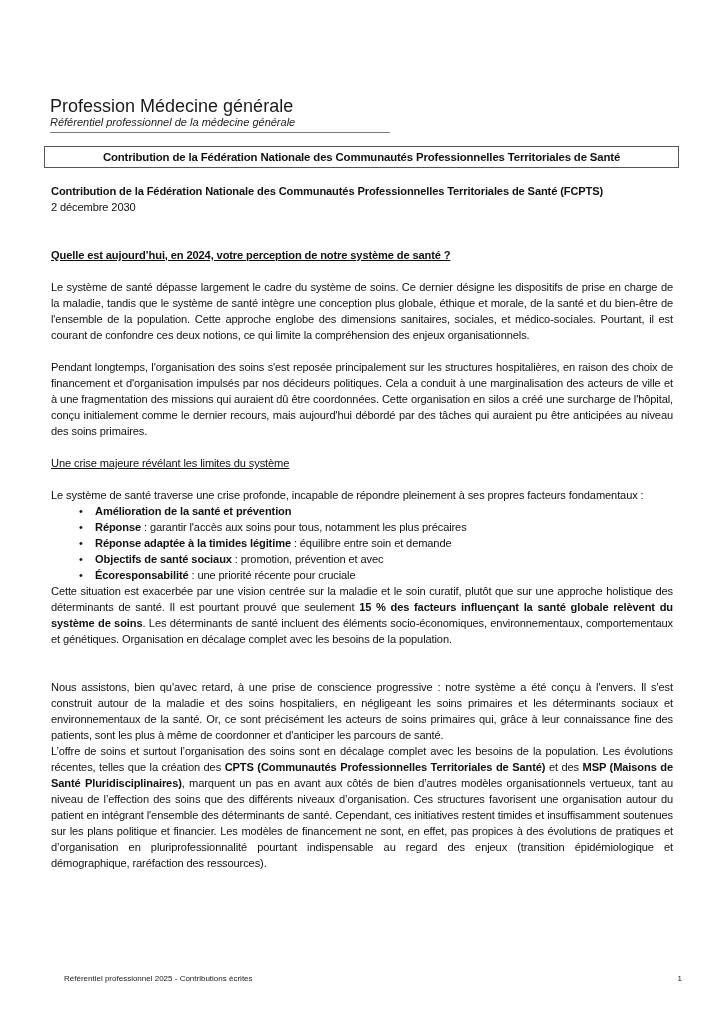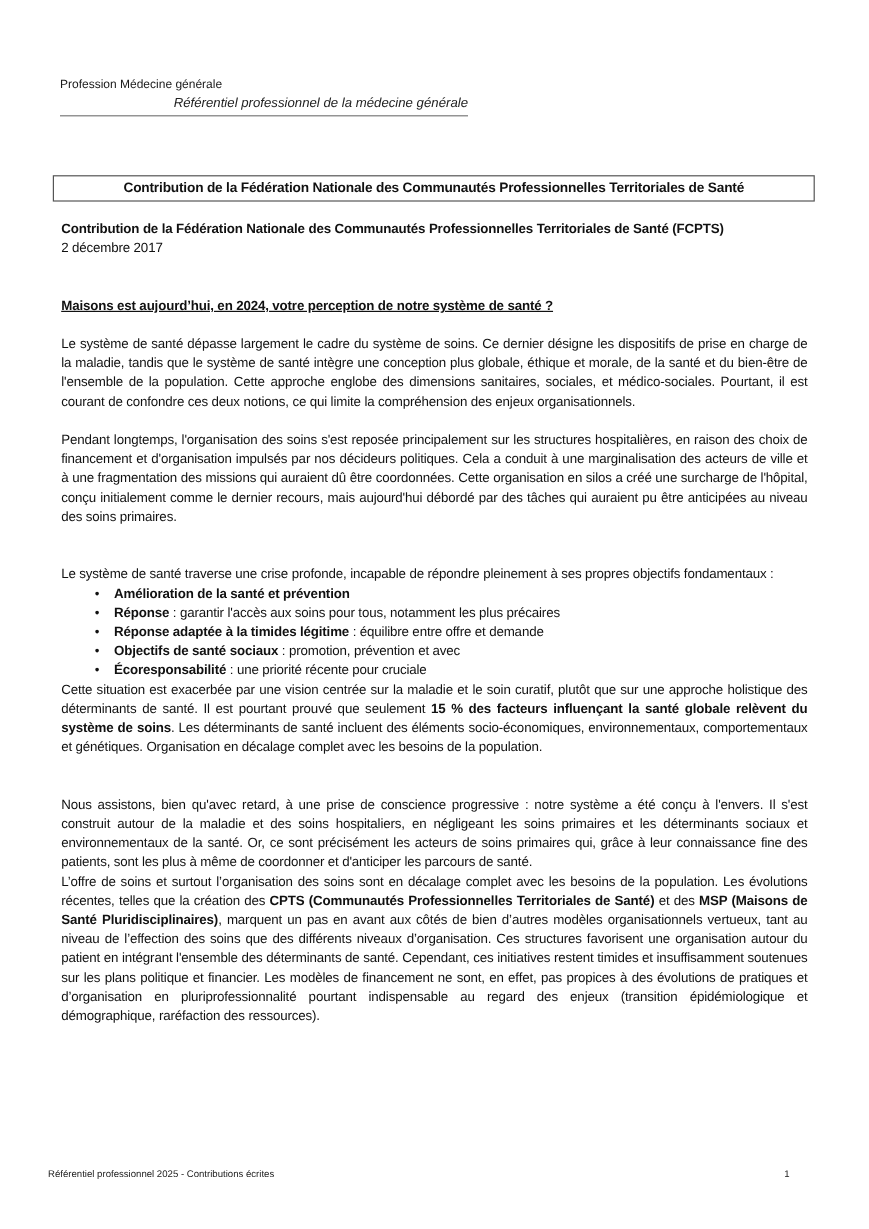--- a/index.html
+++ b/index.html
@@ -22,30 +22,30 @@
     }
     .header-block {
       position: absolute;
       left: 50px;
       top: 62px;
       width: 340px;
       border-bottom: 1px solid #7a7a7a;
       padding-bottom: 2px;
     }
     .header-title {
-      font-size: 10px;
+      font-size: 18px;
       line-height: 17px;
       color: #1a1a1a;
+      margin-top: 36px;
     }
     .header-subtitle {
       font-size: 11px;
       font-style: italic;
       line-height: 15px;
       color: #222;
-      text-align: right;
     }
     .title-box {
       position: absolute;
       left: 44px;
       top: 146px;
       width: 633px;
       height: 20px;
       border: 1px solid #555;
       text-align: center;
       font-weight: bold;
@@ -87,21 +87,21 @@
       position: relative;
       padding-left: 16px;
     }
     ul.bullets li .bullet {
       position: absolute;
       left: 0;
       top: 0;
     }
     .footer {
       position: absolute;
-      left: 40px;
+      left: 64px;
       top: 974px;
       width: 622px;
       font-size: 8px;
       line-height: 10px;
       color: #222;
     }
     .footer .page-num {
       position: absolute;
       right: 4px;
       top: 0;
@@ -115,34 +115,35 @@
 
   <div class="header-block">
     <div class="header-title">Profession Médecine générale</div>
     <div class="header-subtitle">Référentiel professionnel de la médecine générale</div>
   </div>
 
   <div class="title-box">Contribution de la Fédération Nationale des Communautés Professionnelles Territoriales de Santé</div>
 
   <div class="content">
     <p class="subhead">Contribution de la Fédération Nationale des Communautés Professionnelles Territoriales de Santé (FCPTS)</p>
-    <p>2 décembre 2017</p>
+    <p>2 décembre 2030</p>
     <div class="gap-l"></div>
-    <p><span class="question">Maisons est aujourd’hui, en 2024, votre perception de notre système de santé ?</span></p>
+    <p><span class="question">Quelle est aujourd’hui, en 2024, votre perception de notre système de santé ?</span></p>
     <div class="gap-s"></div>
     <p>Le système de santé dépasse largement le cadre du système de soins. Ce dernier désigne les dispositifs de prise en charge de la maladie, tandis que le système de santé intègre une conception plus globale, éthique et morale, de la santé et du bien-être de l'ensemble de la population. Cette approche englobe des dimensions sanitaires, sociales, et médico-sociales. Pourtant, il est courant de confondre ces deux notions, ce qui limite la compréhension des enjeux organisationnels.</p>
     <div class="gap-s"></div>
     <p>Pendant longtemps, l'organisation des soins s'est reposée principalement sur les structures hospitalières, en raison des choix de financement et d'organisation impulsés par nos décideurs politiques. Cela a conduit à une marginalisation des acteurs de ville et à une fragmentation des missions qui auraient dû être coordonnées. Cette organisation en silos a créé une surcharge de l'hôpital, conçu initialement comme le dernier recours, mais aujourd'hui débordé par des tâches qui auraient pu être anticipées au niveau des soins primaires.</p>
     <div class="gap-s"></div>
+    <p><span class="section-title">Une crise majeure révélant les limites du système</span></p>
     <div class="gap-s"></div>
-    <p>Le système de santé traverse une crise profonde, incapable de répondre pleinement à ses propres objectifs fondamentaux :</p>
+    <p>Le système de santé traverse une crise profonde, incapable de répondre pleinement à ses propres facteurs fondamentaux :</p>
     <ul class="bullets">
       <li><span class="bullet">•</span><b>Amélioration de la santé et prévention</b><span></span></li>
       <li><span class="bullet">•</span><b>Réponse</b><span> : garantir l'accès aux soins pour tous, notamment les plus précaires</span></li>
-      <li><span class="bullet">•</span><b>Réponse adaptée à la timides légitime</b><span> : équilibre entre offre et demande</span></li>
+      <li><span class="bullet">•</span><b>Réponse adaptée à la timides légitime</b><span> : équilibre entre soin et demande</span></li>
       <li><span class="bullet">•</span><b>Objectifs de santé sociaux</b><span> : promotion, prévention et avec</span></li>
       <li><span class="bullet">•</span><b>Écoresponsabilité</b><span> : une priorité récente pour cruciale</span></li>
     </ul>
     <p><span>Cette situation est exacerbée par une vision centrée sur la maladie et le soin curatif, plutôt que sur une approche holistique des déterminants de santé. Il est pourtant prouvé que seulement </span><b>15 % des facteurs influençant la santé globale relèvent du système de soins</b><span>. Les déterminants de santé incluent des éléments socio-économiques, environnementaux, comportementaux et génétiques. Organisation en décalage complet avec les besoins de la population.</span></p>
     <div class="gap-s"></div>
     <div class="gap-s"></div>
     <p>Nous assistons, bien qu'avec retard, à une prise de conscience progressive : notre système a été conçu à l'envers. Il s'est construit autour de la maladie et des soins hospitaliers, en négligeant les soins primaires et les déterminants sociaux et environnementaux de la santé. Or, ce sont précisément les acteurs de soins primaires qui, grâce à leur connaissance fine des patients, sont les plus à même de coordonner et d'anticiper les parcours de santé.</p>
     <p><span>L’offre de soins et surtout l’organisation des soins sont en décalage complet avec les besoins de la population. Les évolutions récentes, telles que la création des </span><b>CPTS (Communautés Professionnelles Territoriales de Santé)</b><span> et des </span><b>MSP (Maisons de Santé Pluridisciplinaires)</b><span>, marquent un pas en avant aux côtés de bien d’autres modèles organisationnels vertueux, tant au niveau de l’effection des soins que des différents niveaux d’organisation. Ces structures favorisent une organisation autour du patient en intégrant l'ensemble des déterminants de santé. Cependant, ces initiatives restent timides et insuffisamment soutenues sur les plans politique et financier. Les modèles de financement ne sont, en effet, pas propices à des évolutions de pratiques et d’organisation en pluriprofessionnalité pourtant indispensable au regard des enjeux (transition épidémiologique et démographique, raréfaction des ressources).</span></p>
   </div>
 

